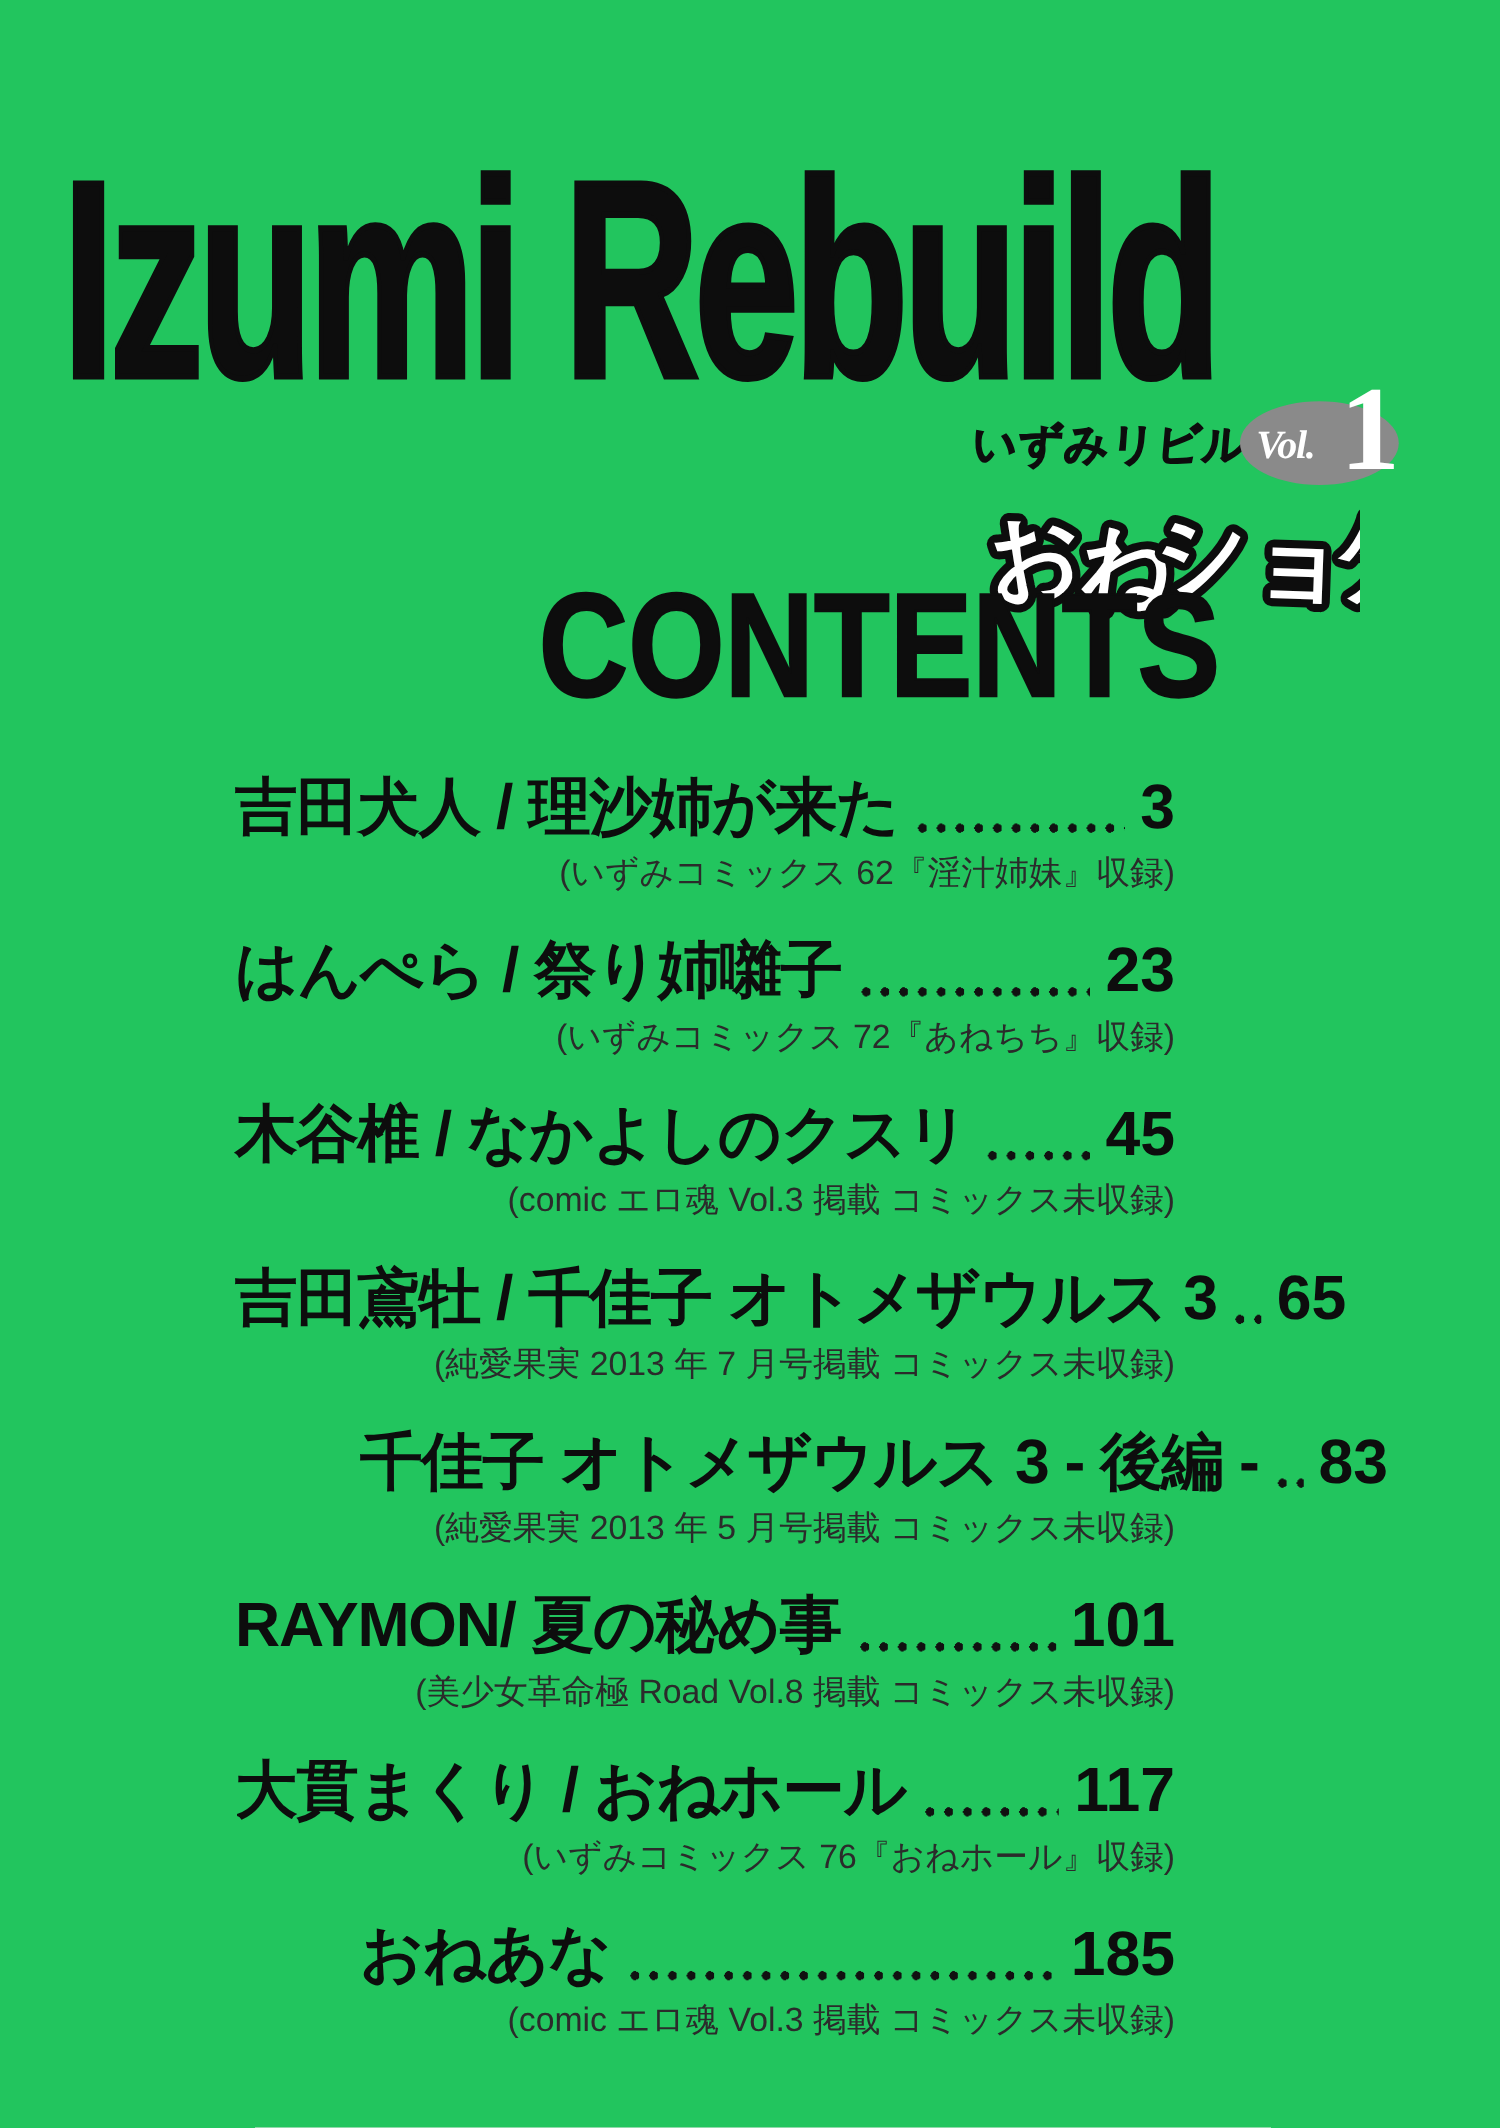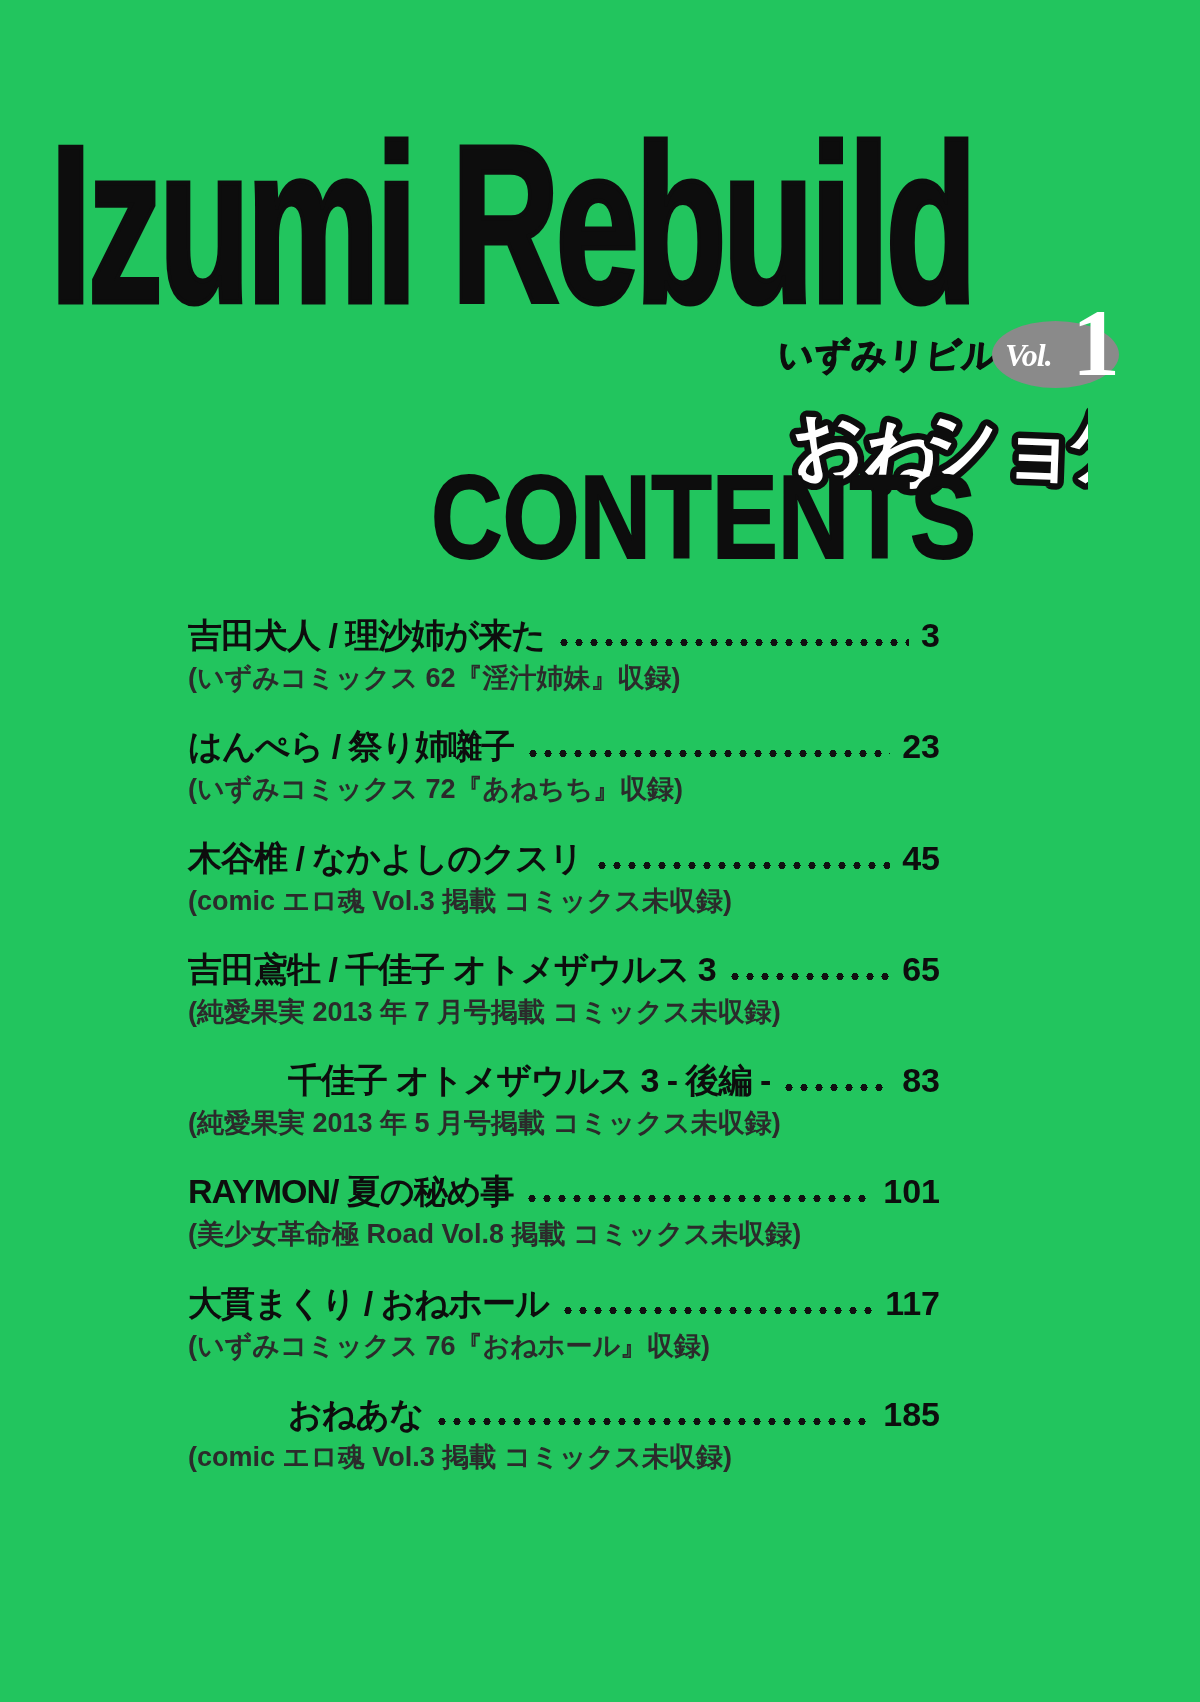--- a/index.html
+++ b/index.html
@@ -56,36 +56,36 @@
     transform:scaleX(0.84);transform-origin:center top;
     -webkit-text-stroke:2px #0d0d0d;
     white-space:nowrap;
   }
 
   
   .toc{position:absolute;left:188px;top:614px;width:752px;}
   .toc-entry{margin-bottom:29px;}
   .toc-main{
     display:flex;align-items:baseline;
-    font-size:34px;font-weight:bold;line-height:1.24;
+    font-size:50px;font-weight:bold;line-height:1.24;
     white-space:nowrap;
   }
   .toc-main.indent{margin-left:100px;}
   .toc-title{flex:0 0 auto;letter-spacing:-1px;}
   .leader{
     flex:1 1 auto;height:9px;
     align-self:flex-end;margin:0 12px 9px 12px;
     background-image:radial-gradient(circle 3.6px at 7px 4.5px,#111 98%,rgba(0,0,0,0) 100%);
     background-size:15px 9px;background-repeat:repeat-x;
     min-width:24px;
   }
   .toc-page{flex:0 0 auto;letter-spacing:0px;}
   .toc-sub{
-    margin-top:5px;text-align:left;
-    font-size:27px;font-weight:bold;color:#2b2b2b;
+    margin-top:5px;text-align:right;
+    font-size:27px;font-weight:normal;color:#2b2b2b;
     letter-spacing:0px;line-height:1.3;
   }
 </style>
 </head>
 <body>
 
 <div class="page">
 
   <div class="logo">Izumi Rebuild</div>
   <div class="logo-kana">いずみリビルド</div>

